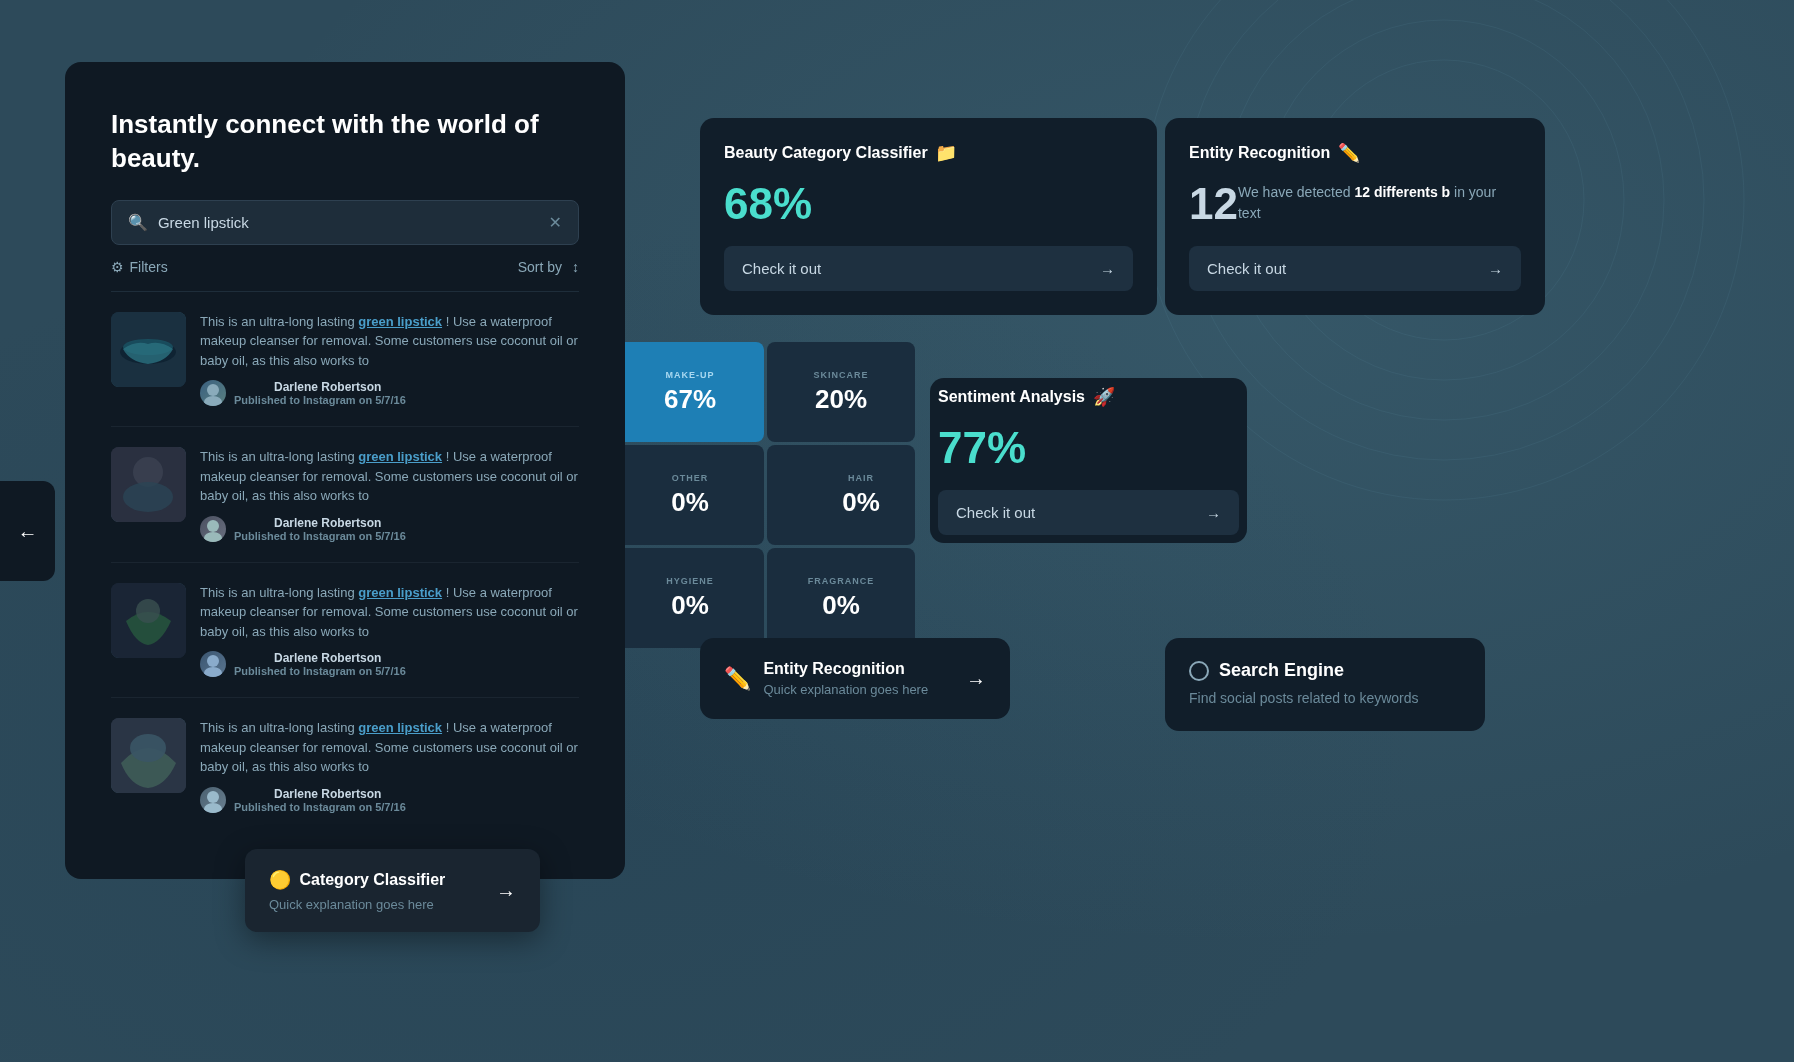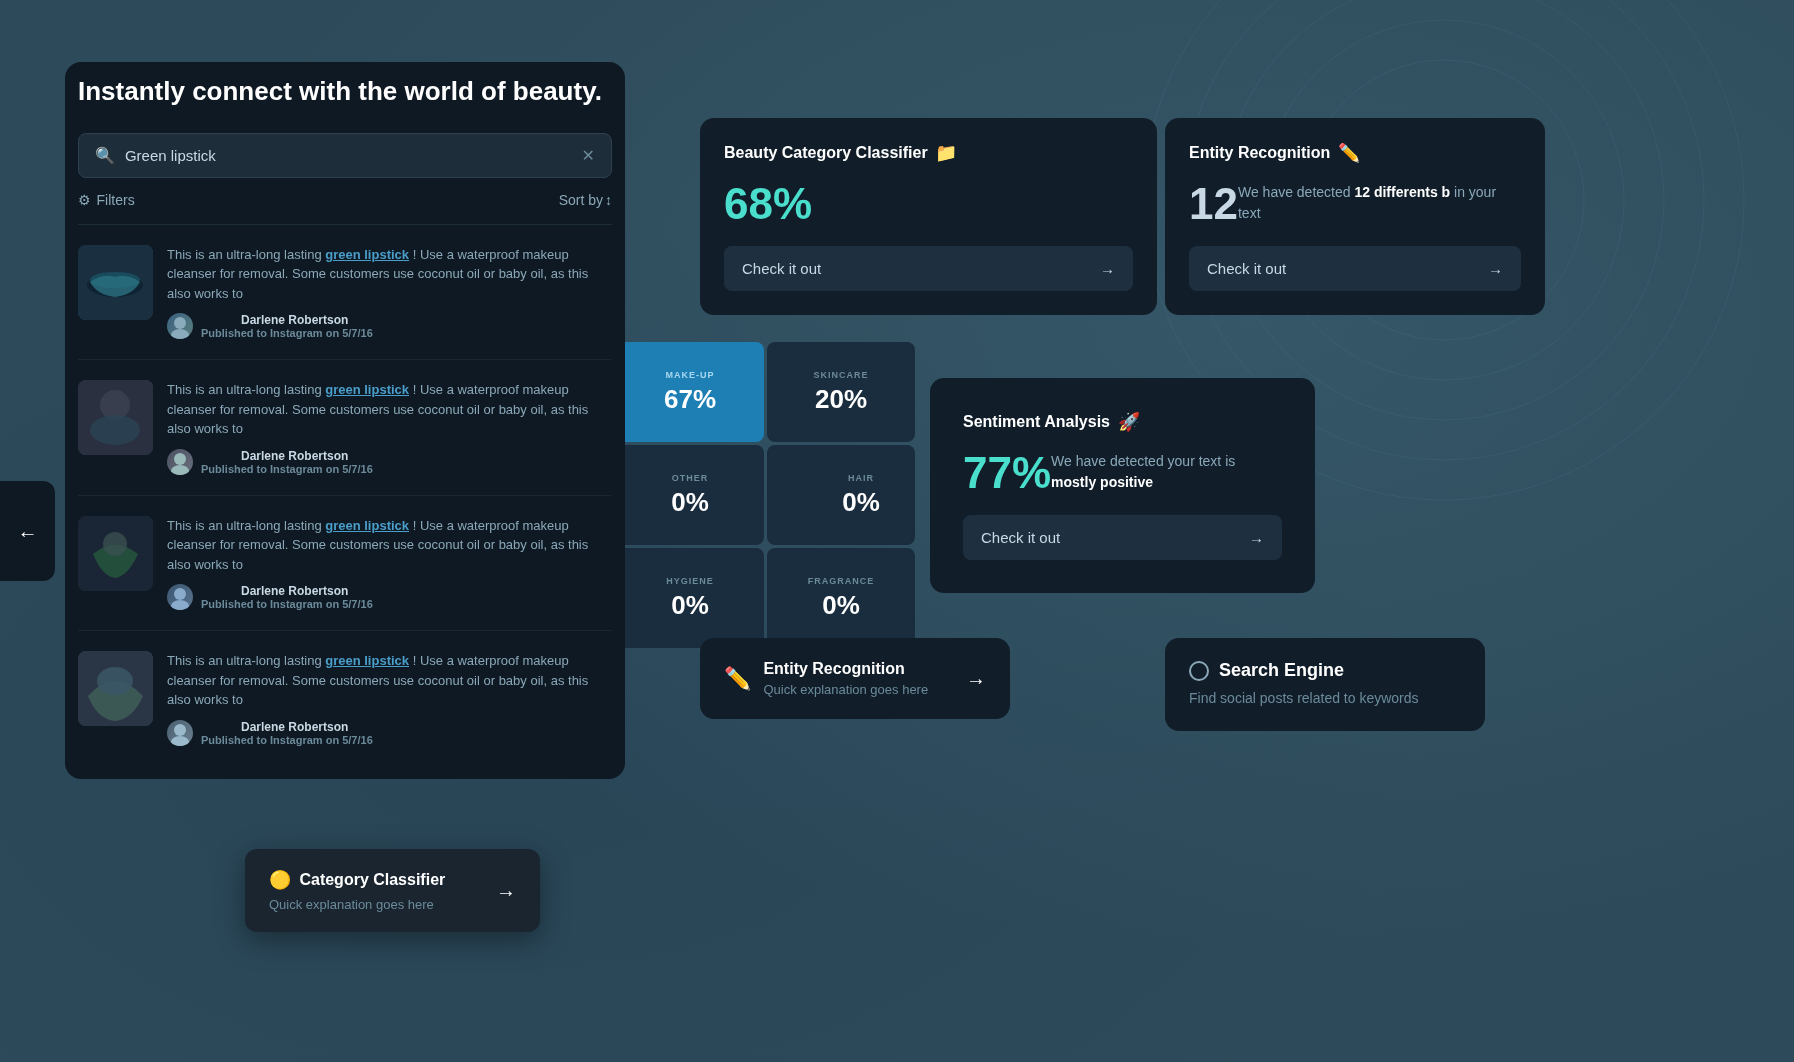--- a/index.html
+++ b/index.html
@@ -22,21 +22,21 @@
     }
 
     
     .left-panel {
       position: absolute;
       left: 65px;
       top: 62px;
       width: 560px;
       background: #0f1923;
       border-radius: 16px;
-      padding: 13px;
+      padding: 46px;
       z-index: 10;
     }
 
     .left-panel-title {
       color: #ffffff;
       font-size: 26px;
       font-weight: 600;
       margin-bottom: 24px;
       line-height: 1.3;
     }
@@ -89,21 +89,21 @@
       color: #8aa8b8;
       font-size: 14px;
       cursor: pointer;
       background: none;
       border: none;
     }
 
     .sort-btn {
       display: flex;
       align-items: center;
-      gap: 2px;
+      gap: 10px;
       color: #8aa8b8;
       font-size: 14px;
       cursor: pointer;
       background: none;
       border: none;
     }
 
     
     .post-item {
       display: flex;
@@ -312,24 +312,24 @@
       color: #c8d8e4;
       line-height: 1;
       flex-shrink: 0;
     }
 
     
     .sentiment-card {
       position: absolute;
       left: 930px;
       top: 378px;
-      width: 385px;
+      width: 317px;
       background: #111e2a;
       border-radius: 14px;
-      padding: 33px;
+      padding: 8px;
       z-index: 5;
     }
 
     .sentiment-percentage {
       font-size: 44px;
       font-weight: 700;
       color: #4adecd;
       line-height: 1;
       flex-shrink: 0;
     }
@@ -660,24 +660,20 @@
   </button>
 </div>
 
 <div class="sentiment-card">
   <div class="card-title">
     <span>Sentiment Analysis</span>
     <span class="emoji-icon">🚀</span>
   </div>
   <div class="card-main-content">
     <div class="sentiment-percentage">77%</div>
-    <div class="card-description">
-      <span>We have detected your text is </span>
-      <span class="bold">mostly positive</span>
-    </div>
   </div>
   <button class="check-it-out-btn">
     <span>Check it out</span>
     <span>→</span>
   </button>
 </div>
 
 <div class="bottom-entity-card">
   <div class="bottom-card-content">
     <span class="emoji-icon" style="color: #ff6b6b; font-size: 22px;">✏️</span>

